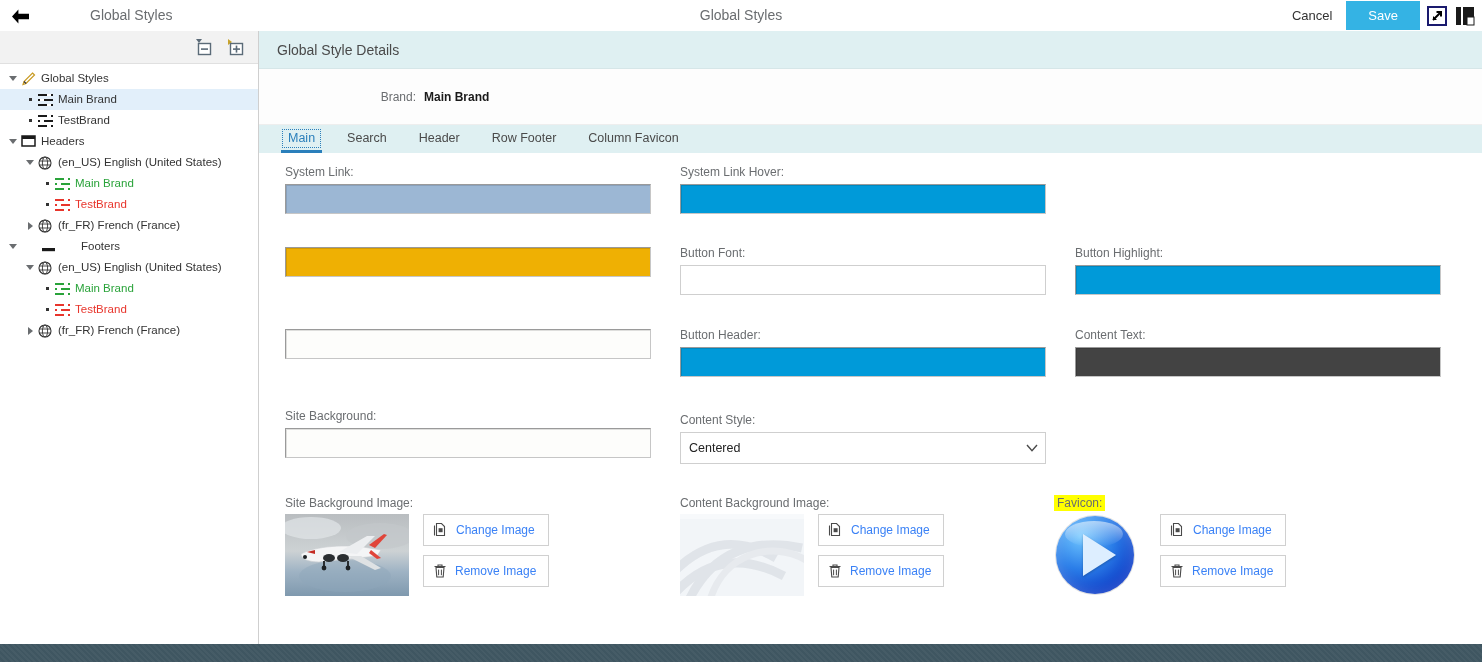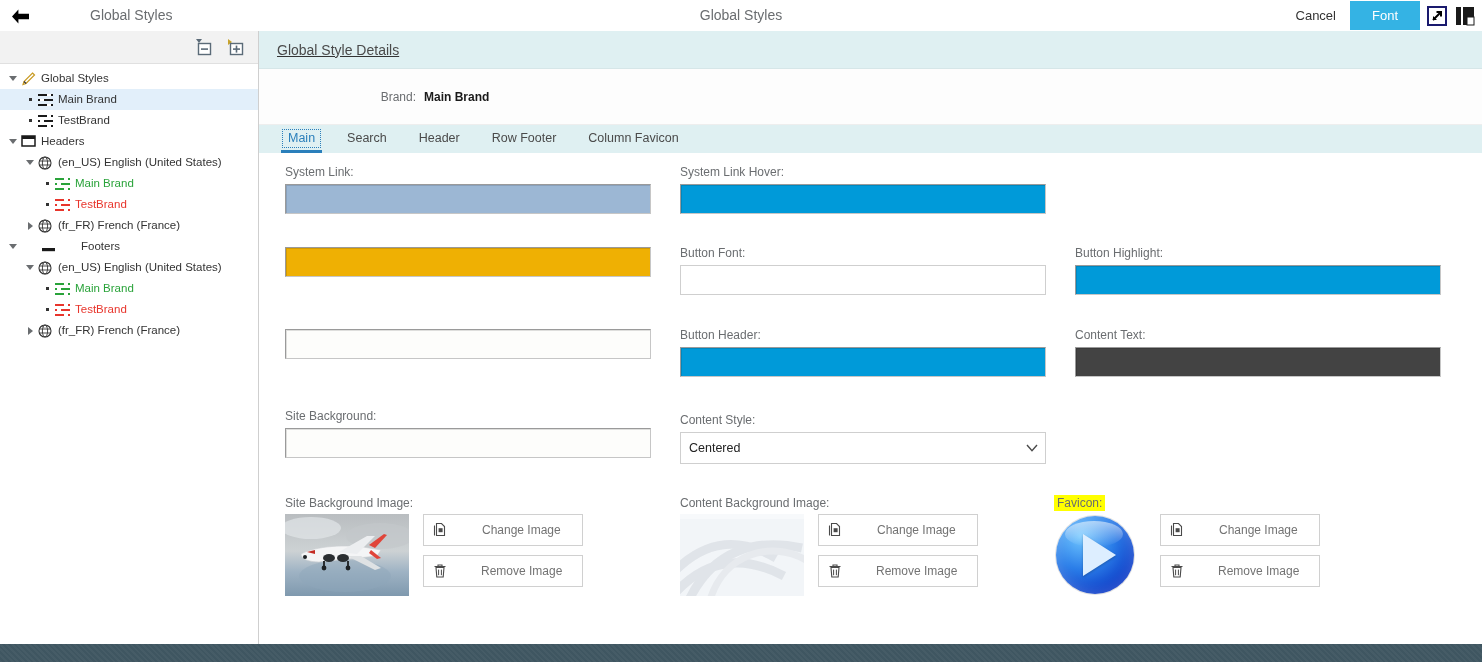--- a/index.html
+++ b/index.html
@@ -49,21 +49,21 @@
   .bars.blk i{background:#1a1a1a;}
   .bars.grn i{background:#2aa33a;}
   .bars.red i{background:#e8352c;}
   .bars em{position:absolute;right:2px;width:4px;height:2px;background:#fff;}
   .bars em.a{top:0;}
   .bars em.b{top:5px;left:2px;right:auto;}
   .bars em.c{top:10px;}
 
   
   .content{position:absolute;left:259px;top:31px;width:1223px;height:613px;background:#fff;overflow:hidden;}
-  .detail-header{height:38px;background:#dff0f2;display:flex;align-items:center;padding-left:18px;box-sizing:border-box;border-bottom:1px solid #d6e6e8;text-decoration:underline;}
+  .detail-header{height:38px;background:#dff0f2;display:flex;align-items:center;padding-left:18px;box-sizing:border-box;border-bottom:1px solid #d6e6e8;}
   .detail-header span{font-size:14px;color:#4a4a4a;}
   .brandrow{height:55px;background:#fdfdfd;display:flex;align-items:center;border-bottom:1px solid #eee;}
   .brandlabel{width:165px;text-align:right;font-size:12px;color:#6a6d70;padding-right:8px;box-sizing:border-box;}
   .brandvalue{font-size:12px;color:#1a1a1a;font-weight:bold;}
 
   .tabstrip{height:28px;background:#dff0f2;display:flex;align-items:flex-end;padding-left:20px;box-sizing:border-box;}
   .tab{font-size:12.5px;color:#4a4a4a;padding:0 9px 9px 9px;margin-right:14px;cursor:pointer;position:relative;line-height:1;}
   .tab.active{color:#2a7fbb;}
   .tab.active .focus{position:absolute;left:3px;right:3px;top:-3px;bottom:5px;border:1px dotted #2a7fbb;}
   .tab.active .under{position:absolute;left:2px;right:2px;bottom:0;height:3px;background:#2a7fbb;}
@@ -85,21 +85,21 @@
   .sel-wrap .chev{position:absolute;right:10px;top:12px;width:10px;height:6px;pointer-events:none;}
   .sel-wrap .chev svg{display:block;}
 
   
   .imgblock{position:absolute;}
   .imgblock .flabel{margin-bottom:5px;}
   .imgrow{display:flex;align-items:flex-start;}
   .thumb{width:124px;height:82px;overflow:hidden;position:relative;background:#e9eef2;}
   .btnstack{display:flex;flex-direction:column;margin-left:14px;}
   .imgbtn{display:flex;align-items:center;border:1px solid #d0d0d0;background:#fff;font-family:"Liberation Sans",sans-serif;
-          font-size:12px;color:#737373;padding:7px 20px 7px 9px;margin-bottom:9px;cursor:pointer;line-height:1;white-space:nowrap;gap:26px;}
+          font-size:12px;color:#3b82f6;padding:7px 12px 7px 9px;margin-bottom:9px;cursor:pointer;line-height:1;white-space:nowrap;}
   .imgbtn svg{margin-right:8px;display:block;flex:0 0 auto;}
   .hl{background:#ffff00;padding:1px 3px;}
 
   
   .favicon-wrap{width:82px;height:82px;display:flex;align-items:center;justify-content:center;}
   .favicon{width:78px;height:78px;border-radius:50%;position:relative;
      background:radial-gradient(circle at 32% 26%, #6fc6ff 0%, #2a7de8 42%, #0b39c6 78%, #081f8a 100%);
      box-shadow:0 0 0 1px rgba(0,0,0,.12), inset 0 0 14px rgba(255,255,255,.25);}
   .favicon .tri{position:absolute;left:27px;top:18px;width:0;height:0;
      border-top:21px solid transparent;border-bottom:21px solid transparent;border-left:33px solid #ddeeff;
@@ -119,21 +119,21 @@
   <div class="topbar">
     <div class="back">
       <svg width="19" height="15" viewBox="0 0 19 15">
           <path d="M7.4 0.6 L1 7.5 L7.4 14.4 L7.4 10.2 L18 10.2 L18 4.8 L7.4 4.8 Z" fill="#000"></path>
         </svg>
     </div>
     <div class="leftTitle">Global Styles</div>
     <div class="centerTitle">Global Styles</div>
     <div class="right">
       <button class="btn-cancel">Cancel</button>
-      <button class="btn-save">Font</button>
+      <button class="btn-save">Save</button>
       <div class="winicon">
         <svg width="20" height="20" viewBox="0 0 20 20">
           <rect x="1" y="1" width="18" height="18" fill="#fff" stroke="#1a1a6e" stroke-width="2"></rect>
           <path d="M6 14 L14 6 M9.5 6 L14 6 L14 10.5" stroke="#000" stroke-width="2" fill="none"></path>
           <path d="M6 14 L6 10 L10 14 Z" fill="#000"></path>
         </svg>
       </div>
       <div class="winicon">
         <svg width="20" height="20" viewBox="0 0 20 20">
           <rect x="1" y="1" width="5" height="18" fill="#1a1a1a"></rect>

